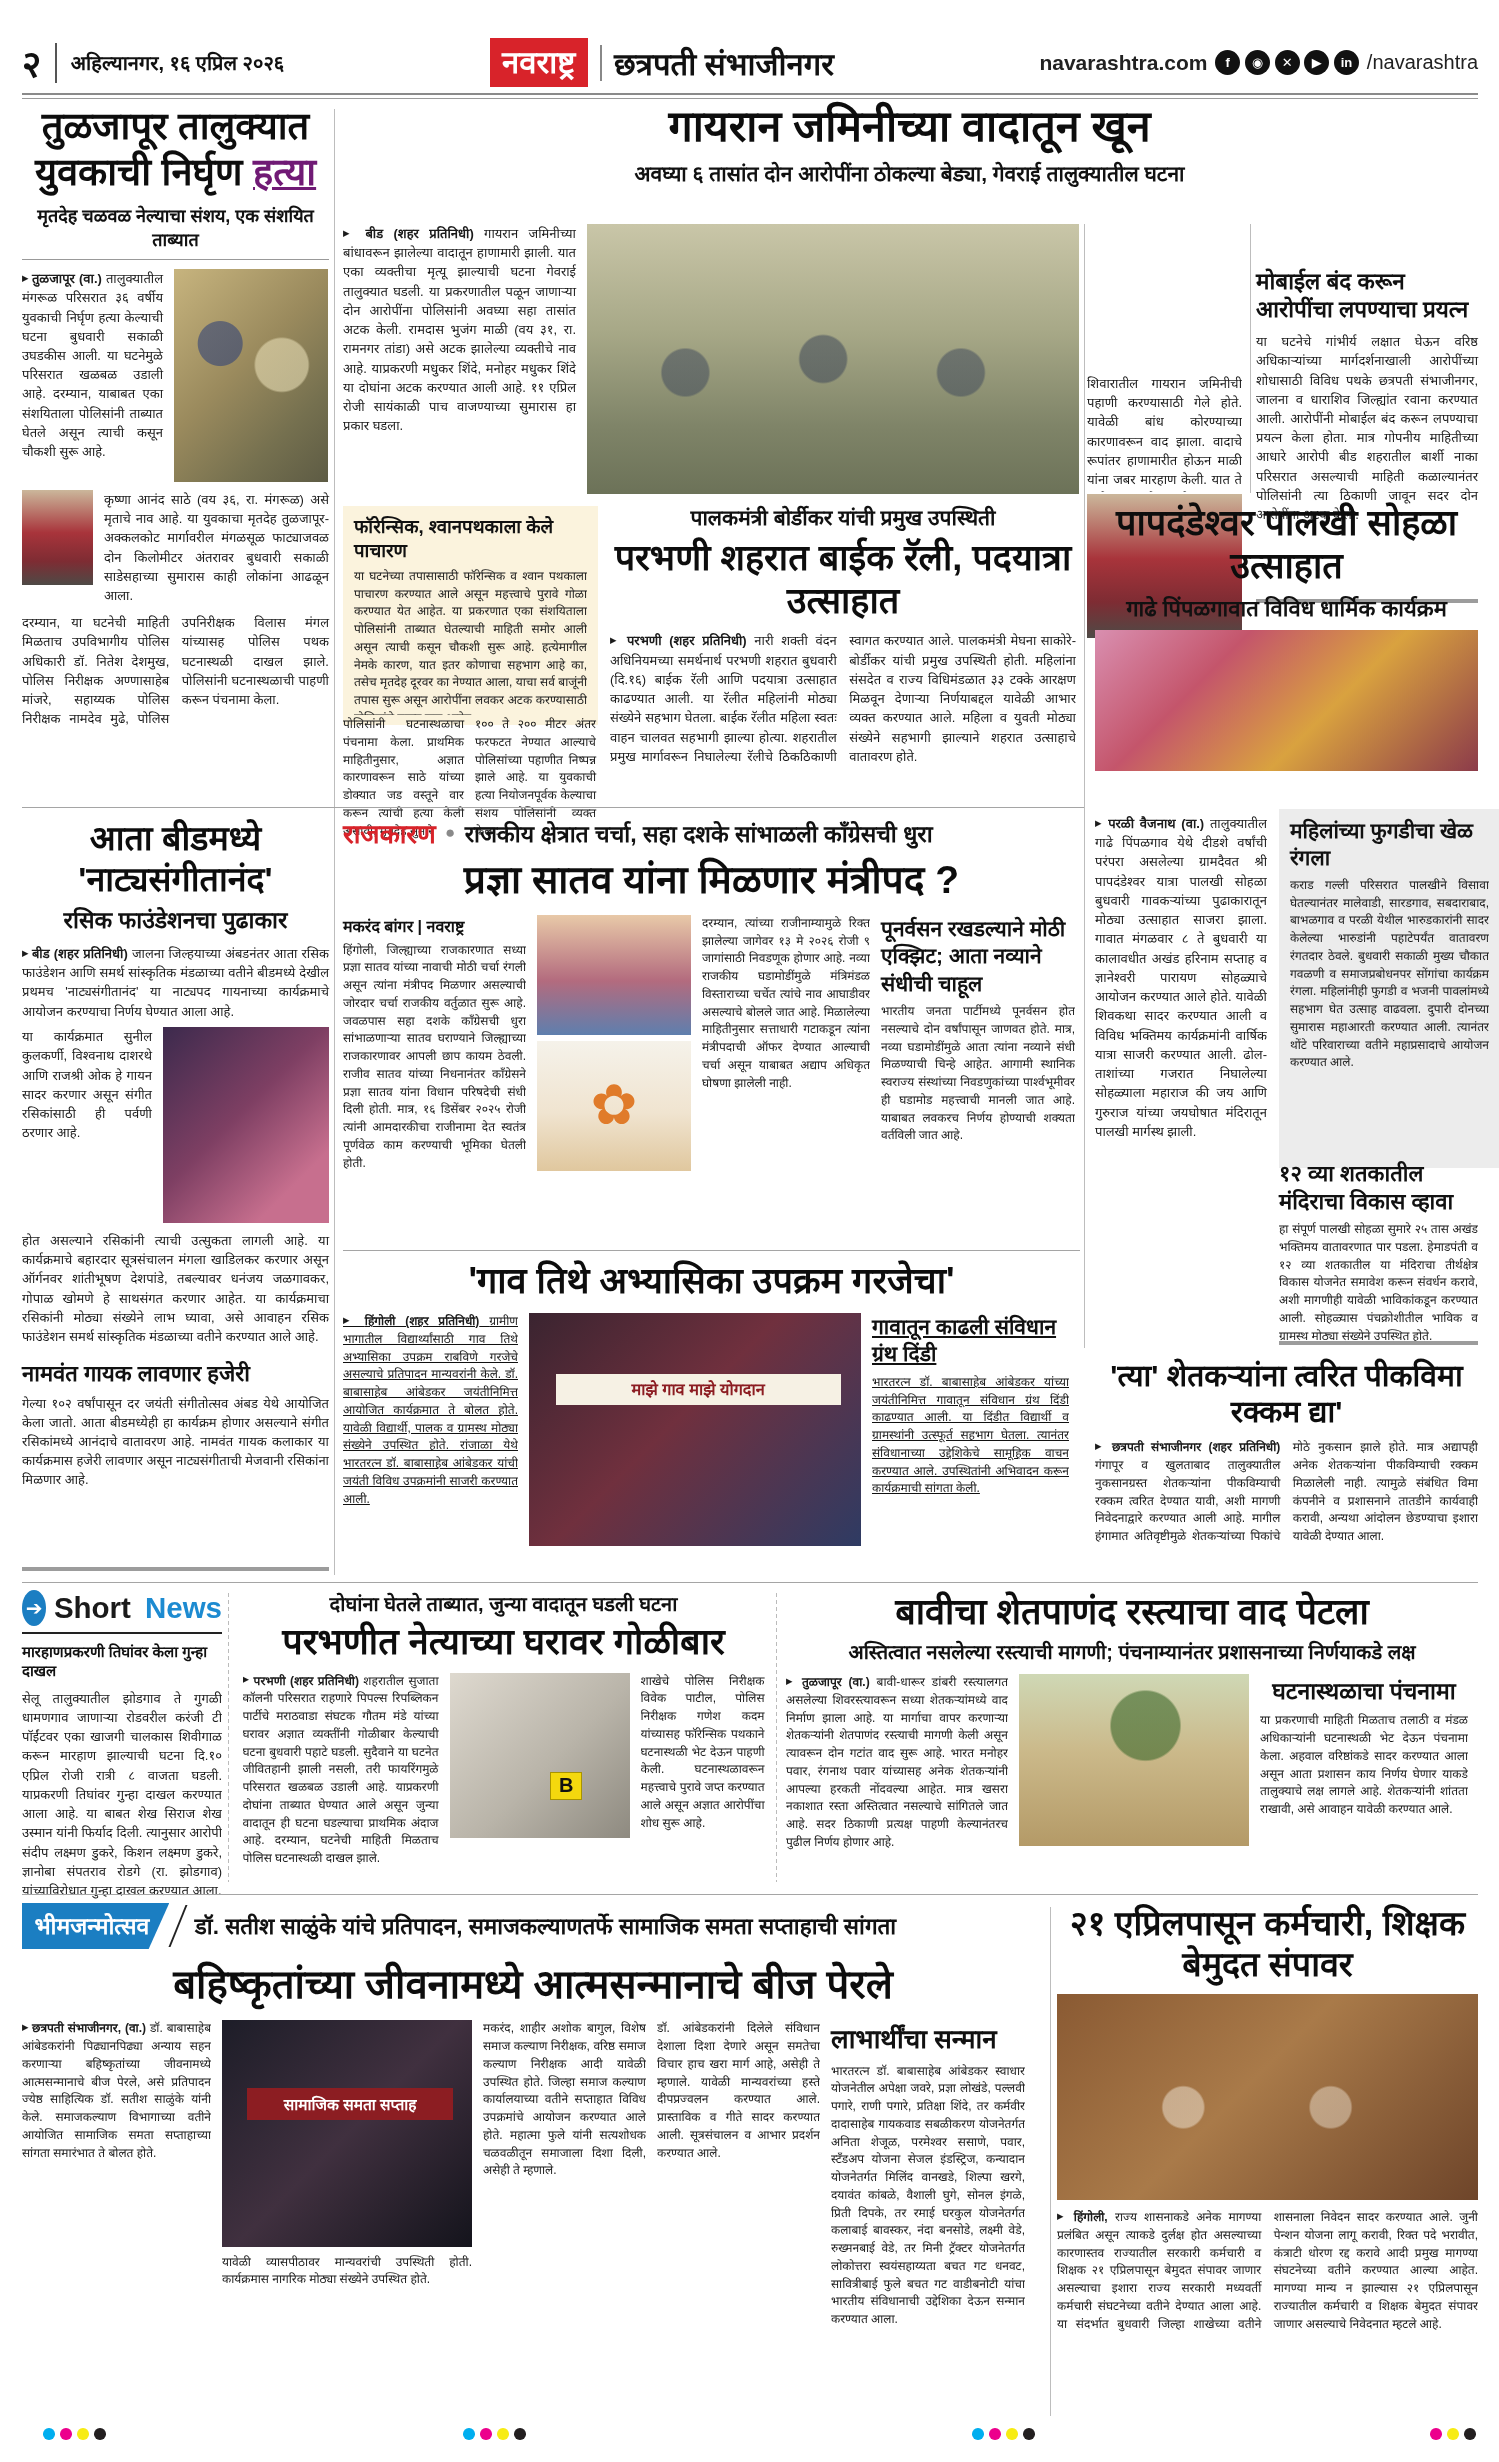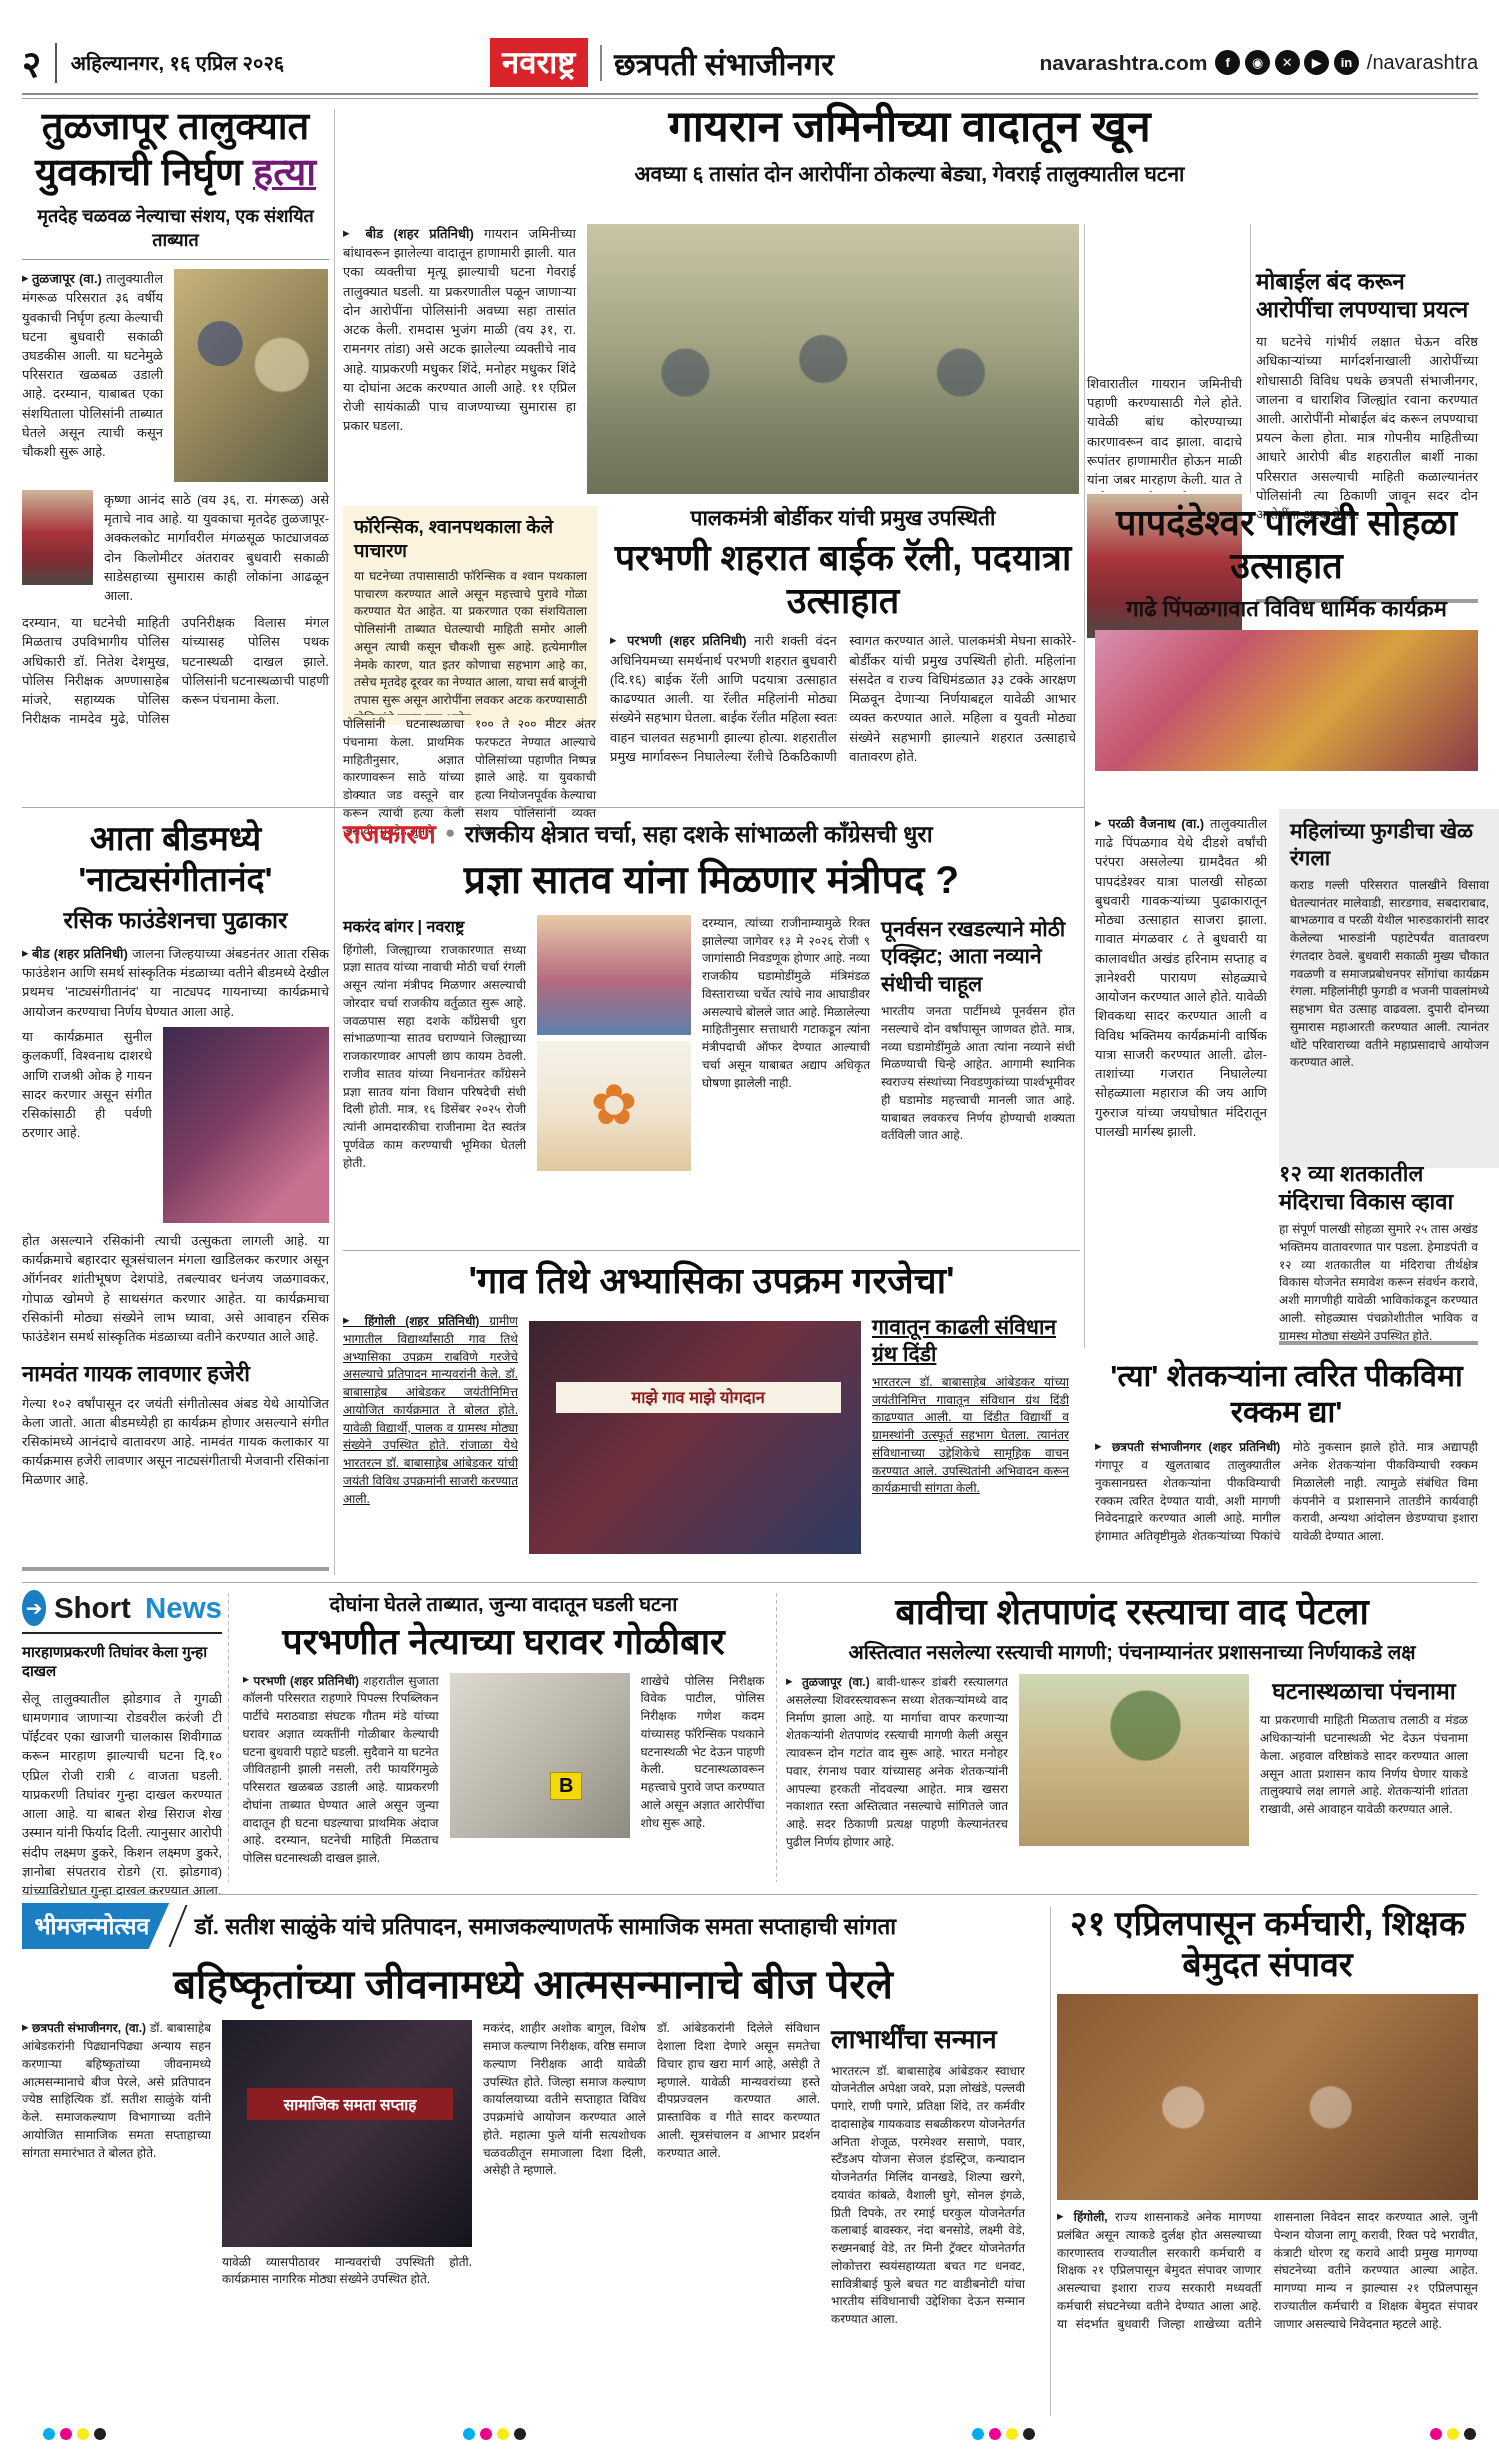--- a/index.html
+++ b/index.html
@@ -45,21 +45,21 @@
   .ph-palkhi{background:linear-gradient(135deg,#d98fb0 0%,#c4556b 30%,#d9a23f 60%,#8c3b4a 100%);}
   .ph-singer{background:linear-gradient(135deg,#3c2a4d 0%,#7e3f63 45%,#c76f8e 80%);}
   .ph-portrait{background:linear-gradient(180deg,#e8c9a8 0%,#b36b7e 55%,#5e7fae 100%);}
   .ph-lotus{background:linear-gradient(180deg,#f5f2ea 0%,#f0e4d0 55%,#e0c79e 100%);}
   .lotus-glyph{position:absolute;left:50%;top:48%;transform:translate(-50%,-50%);font-size:56px;color:#e07b2a;}
   .ph-pave{background:linear-gradient(135deg,#ded9cf 0%,#b9b4a9 55%,#8e8a80 100%);}
   .marker-b{position:absolute;left:56%;top:60%;background:#f4d80e;color:#111;font-weight:bold;font-size:20px;
             padding:1.6px 7.8px;border:0.8px solid #a99400;}
   .ph-farm{background:linear-gradient(180deg,#cfd8b5 0%,#cbb98a 45%,#b49a67 100%);}
   .ph-farm:after{content:"";position:absolute;inset:0;background:radial-gradient(circle at 55% 30%,rgba(70,110,50,.65) 0 34px,transparent 36px);}
-  .ph-banner{background:linear-gradient(135deg,#3a2430 0%,#70303e 45%,#2e3b63 100%);margin-top:8px;}
+  .ph-banner{background:linear-gradient(135deg,#3a2430 0%,#70303e 45%,#2e3b63 100%);}
   .banner-strip{position:absolute;left:8%;top:26%;width:84%;background:#f6f1e4;color:#8c1d22;font-weight:bold;
                 font-size:16.3px;text-align:center;padding:4.7px 3.1px;}
   .ph-samta{background:linear-gradient(135deg,#1d1d28 0%,#40303f 50%,#14141c 100%);}
   .samta-strip{position:absolute;left:10%;top:30%;width:80%;background:#8c1d22;color:#fff;font-weight:bold;
                font-size:15.5px;text-align:center;padding:4.7px 3.1px;}
   .ph-office{background:linear-gradient(135deg,#8a5a33 0%,#a97a49 45%,#6e452a 100%);}
   .ph-office:after{content:"";position:absolute;inset:0;background:radial-gradient(circle at 30% 55%,rgba(240,230,215,.5) 0 20px,transparent 22px),radial-gradient(circle at 65% 55%,rgba(240,230,215,.45) 0 20px,transparent 22px);}
   
   .creambox{background:#fbf3dd;padding:9.3px 11px;}
   .graybox{background:#ececec;padding:9.3px 11px;}

